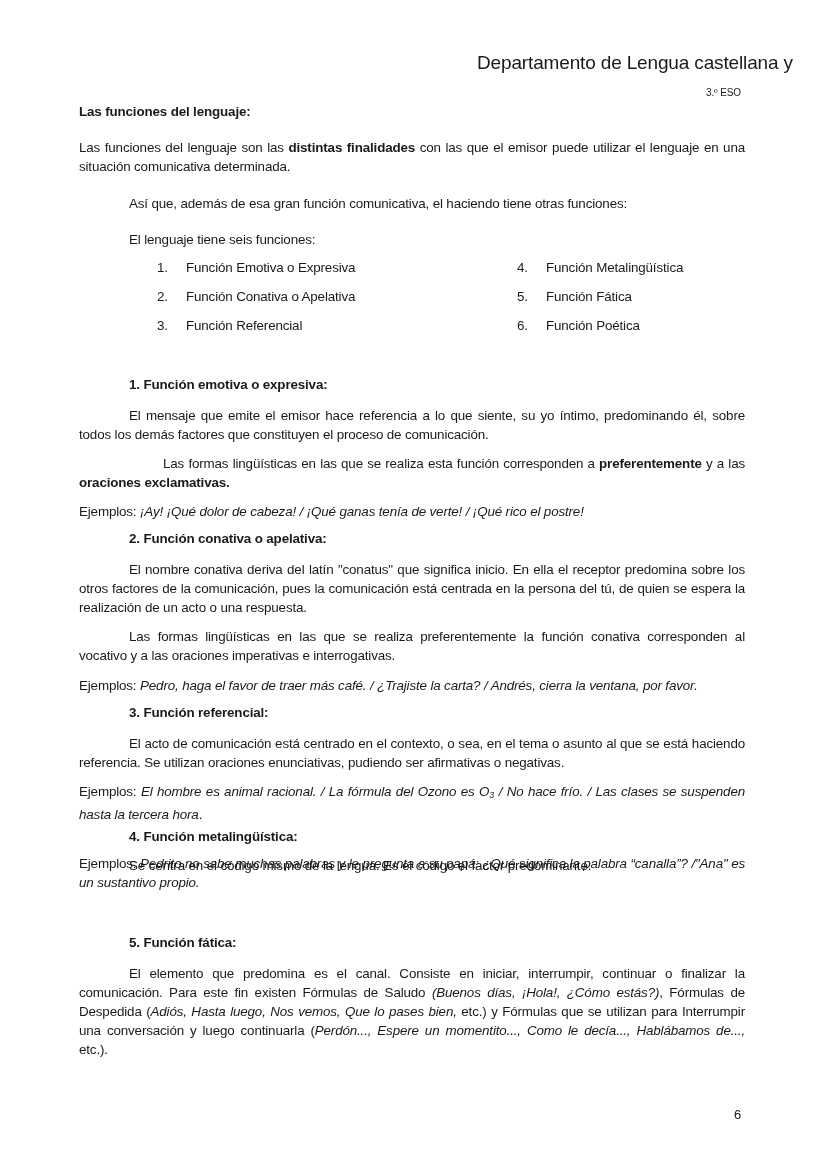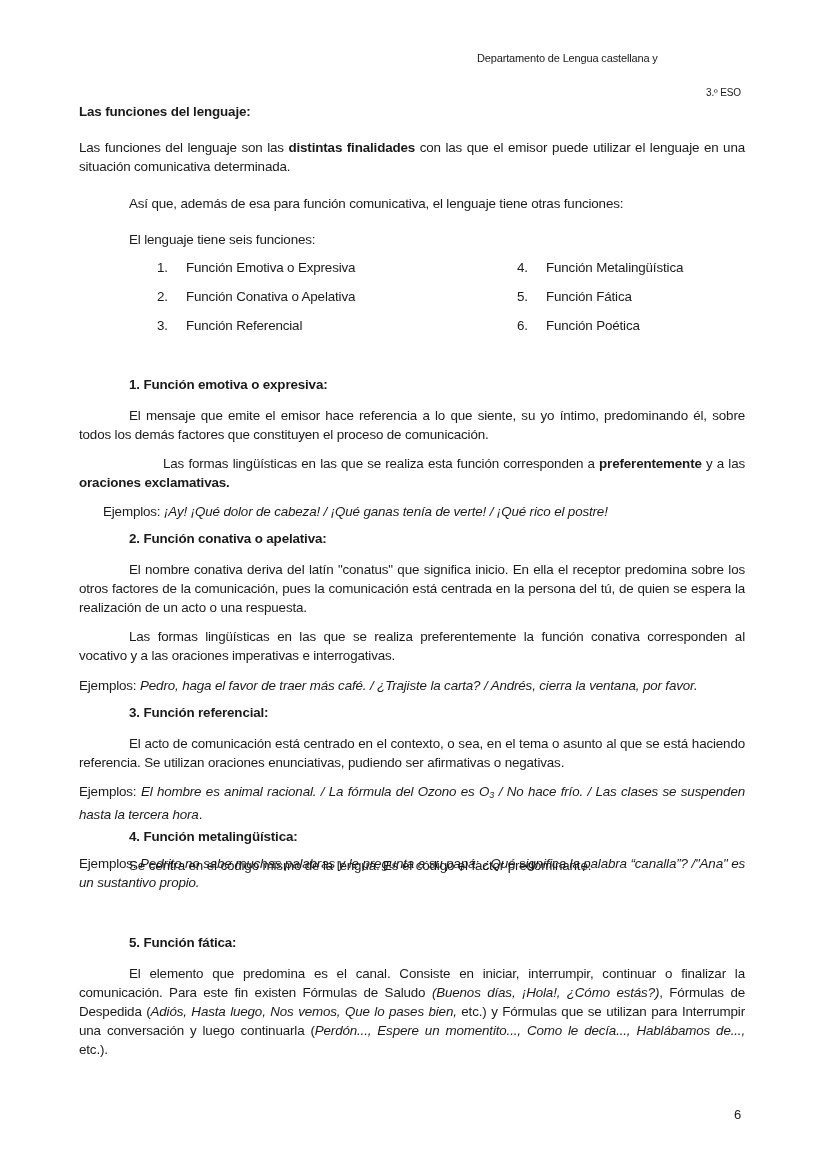--- a/index.html
+++ b/index.html
@@ -4,21 +4,21 @@
 <style>
   html, body { margin: 0; padding: 0; background: #ffffff; }
   body {
     width: 828px; height: 1171px; position: relative; overflow: hidden;
     font-family: "Liberation Sans", "DejaVu Sans", sans-serif;
     color: #1a1a1a;
     font-size: 13.4px;
     letter-spacing: -0.15px;
   }
   .abs { position: absolute; }
-  .header-dept { left: 477px; top: 52px; font-size: 11px; white-space: nowrap; }
+  .header-dept { left: 477px; top: 52px; font-size: 19px; white-space: nowrap; }
   .header-course { left: 706px; top: 87px; font-size: 10px; white-space: nowrap; }
   .line { position: absolute; left: 79px; width: 666px; line-height: 19px; }
   .just { text-align: justify; }
   .ind { text-indent: 50px; }
   .ind2 { text-indent: 84px; }
   b, .b { font-weight: bold; }
   i, .i { font-style: italic; }
   .sec-title { position: absolute; left: 129px; font-weight: bold; white-space: nowrap; }
   .list-item { position: absolute; white-space: nowrap; margin-left: 28px; }
   .list-num { display: inline-block; width: 29px; }
@@ -30,38 +30,38 @@
 
 <div class="abs header-dept">Departamento de Lengua castellana y</div>
 <div class="abs header-course">3.º ESO</div>
 
 <div class="abs b" style="left:79px; top:104px;">Las funciones del lenguaje:</div>
 
 <div class="line just" style="top:138px;">
   <span>Las funciones del lenguaje son las </span><b>distintas finalidades</b><span> con las que el emisor puede utilizar el lenguaje en una situación comunicativa determinada.</span>
 </div>
 
-<div class="abs" style="left:129px; top:196px; white-space:nowrap;">Así que, además de esa para función comunicativa, el lenguaje tiene otras funciones:</div>
+<div class="abs" style="left:129px; top:196px; white-space:nowrap;">Así que, además de esa gran función comunicativa, el haciendo tiene otras funciones:</div>
 <div class="abs" style="left:129px; top:232px; white-space:nowrap;">El lenguaje tiene seis funciones:</div>
 
 <div>
   <div class="list-item" style="left:129px; top:260px;"><span class="list-num">1.</span><span>Función Emotiva o Expresiva</span></div>
   <div class="list-item" style="left:129px; top:289px;"><span class="list-num">2.</span><span>Función Conativa o Apelativa</span></div>
   <div class="list-item" style="left:129px; top:318px;"><span class="list-num">3.</span><span>Función Referencial</span></div>
   <div class="list-item" style="left:489px; top:260px;"><span class="list-num">4.</span><span>Función Metalingüística</span></div>
   <div class="list-item" style="left:489px; top:289px;"><span class="list-num">5.</span><span>Función Fática</span></div>
   <div class="list-item" style="left:489px; top:318px;"><span class="list-num">6.</span><span>Función Poética</span></div>
 </div>
 
 <div class="sec-title" style="top:377px;">1. Función emotiva o expresiva:</div>
 <div class="line just ind" style="top:406px;">El mensaje que emite el emisor hace referencia a lo que siente, su yo íntimo, predominando él, sobre todos los demás factores que constituyen el proceso de comunicación.</div>
 <div class="line just ind2" style="top:454px;">
   <span>Las formas lingüísticas en las que se realiza esta función corresponden a </span><b>preferentemente</b><span> y a las </span><b>oraciones exclamativas.</b>
 </div>
-<div class="line" style="top:502px;margin-left:24px;">
+<div class="line" style="top:502px;">
   <span>Ejemplos: </span><i>¡Ay! ¡Qué dolor de cabeza! / ¡Qué ganas tenía de verte! / ¡Qué rico el postre!</i>
 </div>
 
 <div class="sec-title" style="top:531px;">2. Función conativa o apelativa:</div>
 <div class="line just ind" style="top:560px;">El nombre conativa deriva del latín "conatus" que significa inicio. En ella el receptor predomina sobre los otros factores de la comunicación, pues la comunicación está centrada en la persona del tú, de quien se espera la realización de un acto o una respuesta.</div>
 <div class="line just ind" style="top:627px;">Las formas lingüísticas en las que se realiza preferentemente la función conativa corresponden al vocativo y a las oraciones imperativas e interrogativas.</div>
 <div class="line" style="top:676px; white-space:nowrap;">
   <span>Ejemplos: </span><i>Pedro, haga el favor de traer más café. / ¿Trajiste la carta? / Andrés, cierra la ventana, por favor.</i>
 </div>
 

